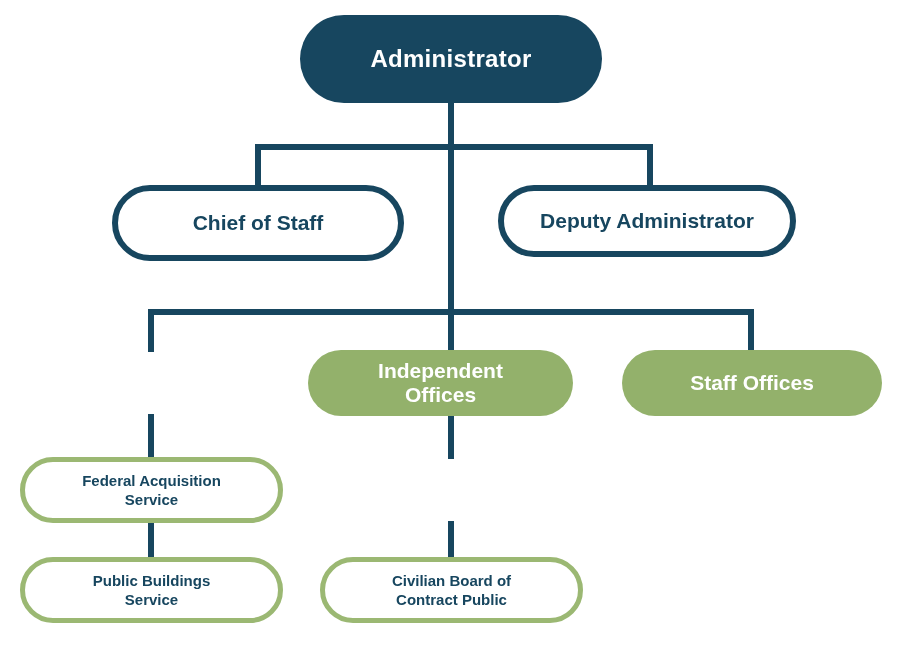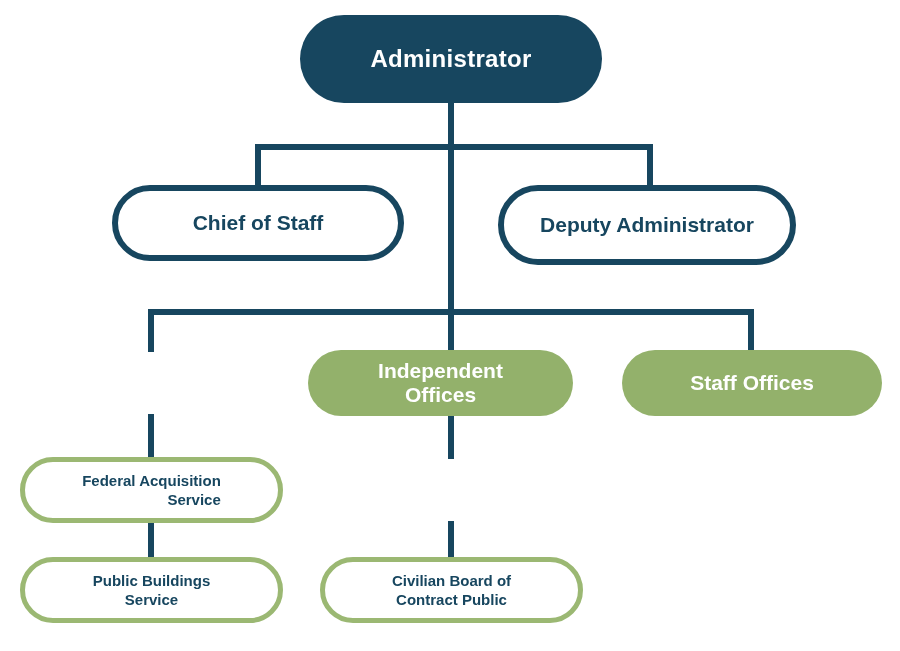--- a/index.html
+++ b/index.html
@@ -72,33 +72,33 @@
   <div class="line" style="left:448px; top:414px; width:6px; height:45px;"></div>
   <div class="line" style="left:448px; top:521px; width:6px; height:38px;"></div>
 
   <div class="node lvl1" style="left:300px; top:15px; width:302px; height:88px;">
     <span>Administrator</span>
   </div>
 
   <div class="node lvl2" style="left:112px; top:185px; width:292px; height:76px;">
     <span>Chief of Staff</span>
   </div>
-  <div class="node lvl2" style="left:498px; top:185px; width:298px; height:80px;text-align:center;">
+  <div class="node lvl2" style="left:498px; top:185px; width:298px; height:72px;text-align:center;">
     <span>Deputy Administrator</span>
   </div>
 
   <div class="node lvl3" style="left:308px; top:350px; width:265px; height:66px;">
     <span>Independent
 Offices</span>
   </div>
   <div class="node lvl3" style="left:622px; top:350px; width:260px; height:66px;">
     <span>Staff Offices</span>
   </div>
 
-  <div class="node lvl4" style="left:20px; top:457px; width:263px; height:66px;text-align:right;">
+  <div class="node lvl4" style="left:20px; top:457px; width:263px; height:66px;">
     <span>Federal Acquisition
 Service</span>
   </div>
   <div class="node lvl4" style="left:20px; top:557px; width:263px; height:66px;">
     <span>Public Buildings
 Service</span>
   </div>
   <div class="node lvl4" style="left:320px; top:557px; width:263px; height:66px;">
     <span>Civilian Board of
 Contract Public</span>

